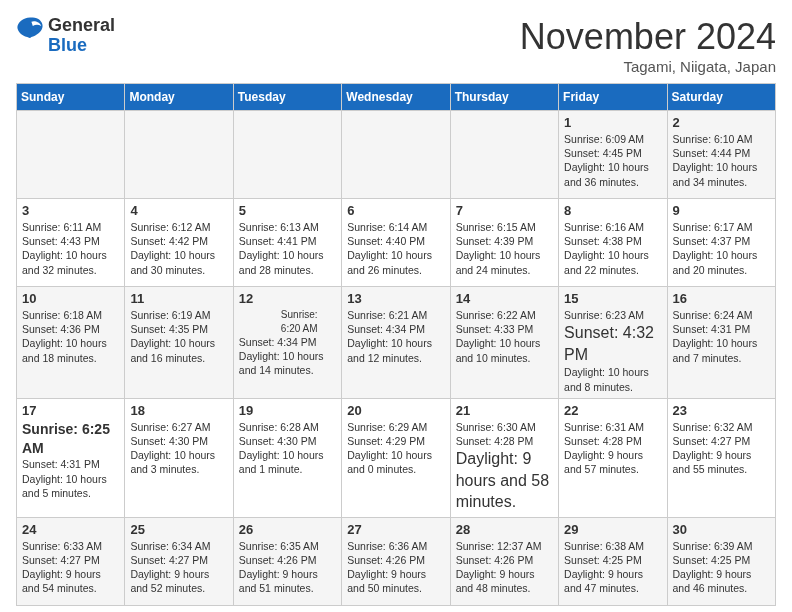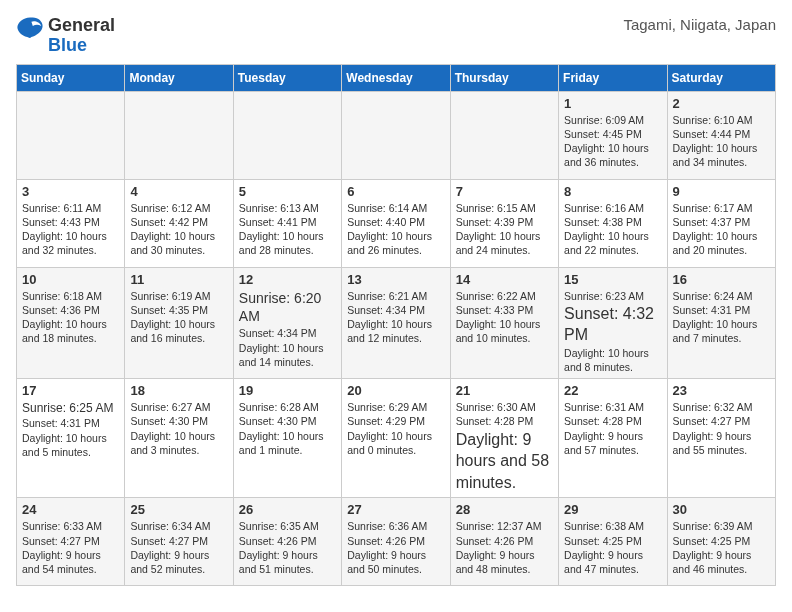--- a/index.html
+++ b/index.html
@@ -86,20 +86,21 @@
     <svg class="logo-bird" viewBox="0 0 40 34" xmlns="http://www.w3.org/2000/svg">
       <path d="M20 2 C10 2 2 10 2 16 C2 22 8 28 16 30 C18 31 20 32 22 30 C28 28 38 22 38 14 C38 8 32 2 24 2 Z" fill="#1a6bbf"></path>
       <path d="M22 8 C26 6 34 8 36 14 C32 12 28 12 24 14 Z" fill="#fff"></path>
     </svg>
     <div class="logo-text">
       <span class="logo-general">General</span><br>
       <span class="logo-blue">Blue</span>
     </div>
   </div>
   <div class="title-section">
+    <div class="month-title">November 2024</div>
     <div class="subtitle">Tagami, Niigata, Japan</div>
   </div>
 </div>
 
 <table>
   <thead>
     <tr>
     <th>Sunday</th>
         <th>Monday</th>
         <th>Tuesday</th>
@@ -181,21 +182,21 @@
           <div style="font-size: 10.5px; line-height: 1.35;">Daylight: 10 hours and 18 minutes.</div>
         </td>
         <td>
           <span class="day-number">11</span>
           <div style="font-size: 10.5px; line-height: 1.35;">Sunrise: 6:19 AM</div>
           <div style="font-size: 10.5px; line-height: 1.35;">Sunset: 4:35 PM</div>
           <div style="font-size: 10.5px; line-height: 1.35;">Daylight: 10 hours and 16 minutes.</div>
         </td>
         <td>
           <span class="day-number">12</span>
-          <div style="font-size: 14px; line-height: 1.35;">Sunrise: 6:20 AM</div>
+          <div style="font-size: 10px; line-height: 1.35; margin-left: 42px;">Sunrise: 6:20 AM</div>
           <div style="font-size: 10.5px; line-height: 1.35;">Sunset: 4:34 PM</div>
           <div style="font-size: 10.5px; line-height: 1.35;">Daylight: 10 hours and 14 minutes.</div>
         </td>
         <td>
           <span class="day-number">13</span>
           <div style="font-size: 10.5px; line-height: 1.35;">Sunrise: 6:21 AM</div>
           <div style="font-size: 10.5px; line-height: 1.35;">Sunset: 4:34 PM</div>
           <div style="font-size: 10.5px; line-height: 1.35;">Daylight: 10 hours and 12 minutes.</div>
         </td>
         <td>
@@ -213,21 +214,21 @@
         <td>
           <span class="day-number">16</span>
           <div style="font-size: 10.5px; line-height: 1.35;">Sunrise: 6:24 AM</div>
           <div style="font-size: 10.5px; line-height: 1.35;">Sunset: 4:31 PM</div>
           <div style="font-size: 10.5px; line-height: 1.35;">Daylight: 10 hours and 7 minutes.</div>
         </td>
       </tr>
       <tr>
         <td>
           <span class="day-number">17</span>
-          <div style="font-size: 12px; line-height: 1.35;">Sunrise: 6:25 AM</div>
+          <div style="font-size: 14px; line-height: 1.35; font-weight: bold;">Sunrise: 6:25 AM</div>
           <div style="font-size: 10.5px; line-height: 1.35;">Sunset: 4:31 PM</div>
           <div style="font-size: 10.5px; line-height: 1.35;">Daylight: 10 hours and 5 minutes.</div>
         </td>
         <td>
           <span class="day-number">18</span>
           <div style="font-size: 10.5px; line-height: 1.35;">Sunrise: 6:27 AM</div>
           <div style="font-size: 10.5px; line-height: 1.35;">Sunset: 4:30 PM</div>
           <div style="font-size: 10.5px; line-height: 1.35;">Daylight: 10 hours and 3 minutes.</div>
         </td>
         <td>

